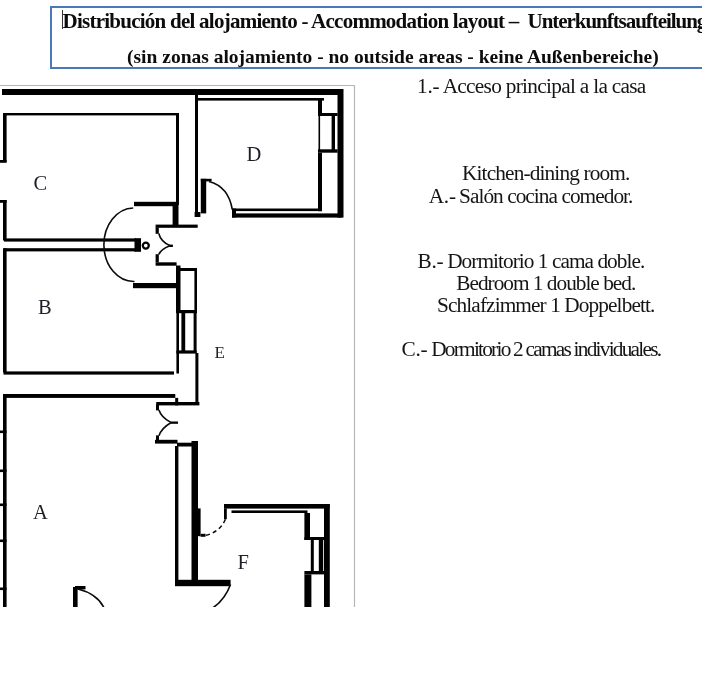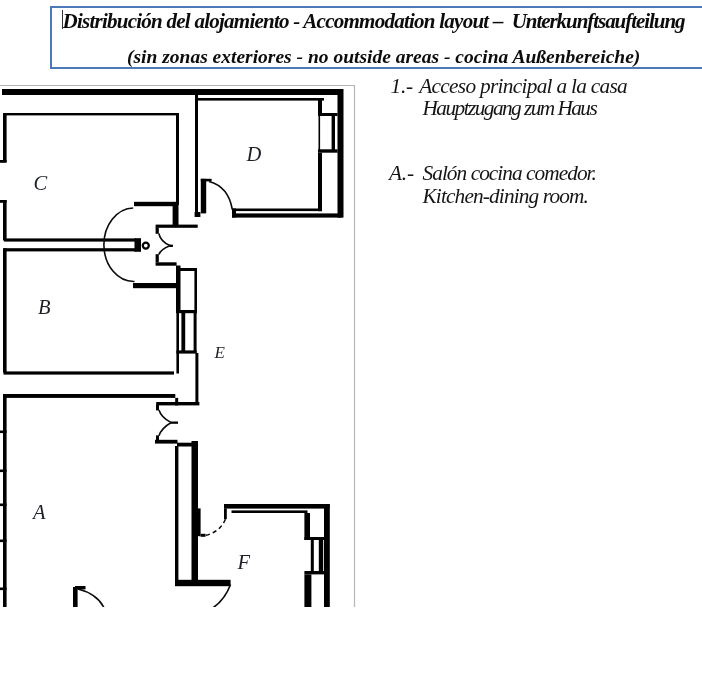--- a/index.html
+++ b/index.html
@@ -1,54 +1,59 @@
 <!DOCTYPE html>
 <html><head>
 <meta charset="utf-8">
 <style>
   html,body{margin:0;padding:0;}
   body{width:702px;height:676px;overflow:hidden;background:#ffffff;
        font-family:"Liberation Serif",serif;}
-  #page{position:relative;width:702px;height:607px;overflow:hidden;font-style:italic;}
+  #page{position:relative;width:702px;height:607px;overflow:hidden;}
   
   #titlebox{position:absolute;left:50px;top:5.9px;width:700px;height:59px;
             border:2.2px solid #4b79b7;}
   #t1{position:absolute;left:62.5px;top:9.2px;font-size:21px;font-weight:bold;
       color:#0c0c0c;letter-spacing:-0.75px;white-space:nowrap;}
   #t2{position:absolute;left:127px;top:45.5px;font-size:19.5px;font-weight:bold;
       color:#0c0c0c;letter-spacing:0px;white-space:nowrap;}
   #cursor{position:absolute;left:62px;top:9.5px;width:1.3px;height:19px;background:#333;}
   
-  .grp{position:absolute;left:389px;width:310px;font-size:21.3px;color:#151515;
-       line-height:22.3px;letter-spacing:-0.7px;white-space:nowrap;}
+  .grp{position:absolute;left:374px;width:310px;font-size:21.3px;color:#151515;
+       line-height:22.3px;letter-spacing:-0.7px;white-space:nowrap;text-align:center;}
   .grp .row{display:block;}
   .lbl{display:inline-block;width:33.5px;letter-spacing:-0.2px;}
   .ind{display:inline-block;width:33.5px;}
   #plansvg{position:absolute;left:0;top:0;}
 </style>
 </head>
 <body>
 <div id="page">
   <div id="titlebox"></div>
   <div id="t1">Distribución del alojamiento - Accommodation layout –&nbsp; <span style="letter-spacing:-1.05px">Unterkunftsaufteilung</span></div>
-  <div id="t2">(sin zonas exteriores - no outside areas - cocina Außenbereiche)</div>
+  <div id="t2">(sin zonas alojamiento - no outside areas - keine Außenbereiche)</div>
   <div id="cursor"></div>
 
   <div class="grp" style="top:74.6px;">
       <span class="row"><span class="lbl" style="width:28.8px;margin-left:1.5px;">1.-</span>Acceso principal a la casa</span>
-      <span class="row" style="letter-spacing:-1.55px;"><span class="ind"></span>Hauptzugang zum Haus</span>
     </div>
 
   <div class="grp" style="top:162.3px;">
+      <span class="row" style="letter-spacing:-0.85px;"><span class="ind"></span>Kitchen-dining room.</span>
       <span class="row" style="letter-spacing:-0.95px;"><span class="lbl">A.-</span>Salón cocina comedor.</span>
-      <span class="row" style="letter-spacing:-0.85px;"><span class="ind"></span>Kitchen-dining room.</span>
-    </div>
-
+    </div>
+
+  <div class="grp" style="top:249.8px;">
+      <span class="row" style="letter-spacing:-0.95px;"><span class="lbl">B.-</span>Dormitorio 1 cama doble.</span>
+      <span class="row" style="letter-spacing:-1.0px;"><span class="ind"></span>Bedroom 1 double bed.</span>
+      <span class="row" style="letter-spacing:-0.9px;"><span class="ind"></span>Schlafzimmer 1 Doppelbett.</span>
+    </div>
 
   <div class="grp" style="top:337.8px;">
+      <span class="row" style="letter-spacing:-1.75px;"><span class="lbl">C.-</span>Dormitorio 2 camas individuales.</span>
     </div>
 
 
   <div class="grp" style="top:520.9px;">
     </div>
 
   <div class="grp" style="top:608.5px;">
       <span class="row" style="letter-spacing:-0.45px;margin-top:33px;"><span class="ind" style="width:27.5px;"></span>Bathroom.</span>
       <span class="row" style="letter-spacing:-1.0px;"><span class="ind" style="width:27.5px;"></span>Badezimmer.</span>
     </div>

